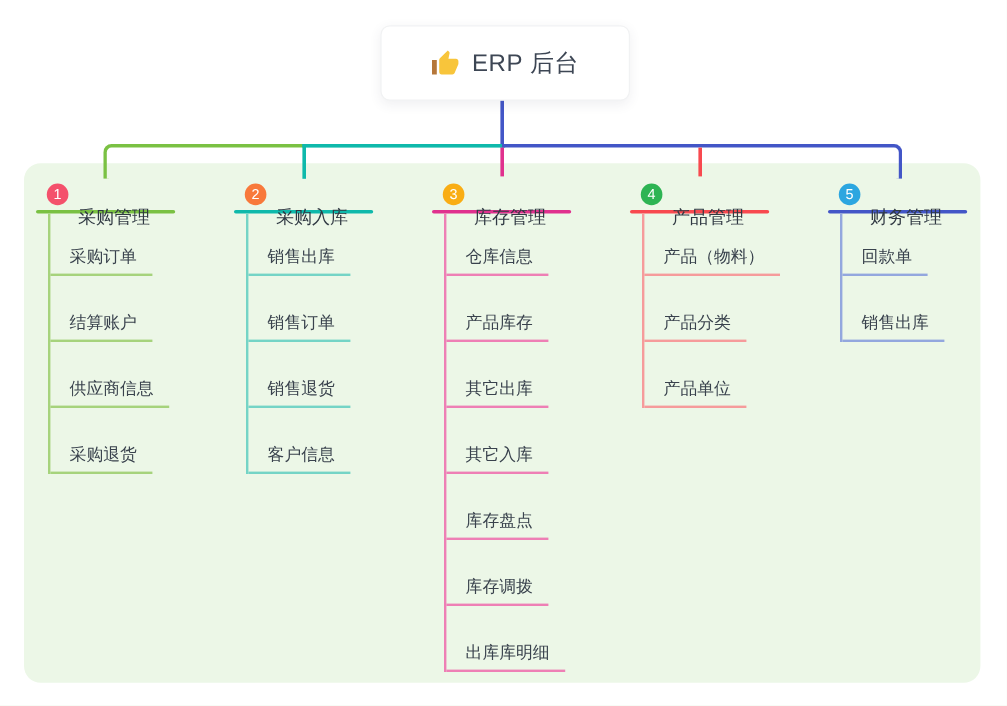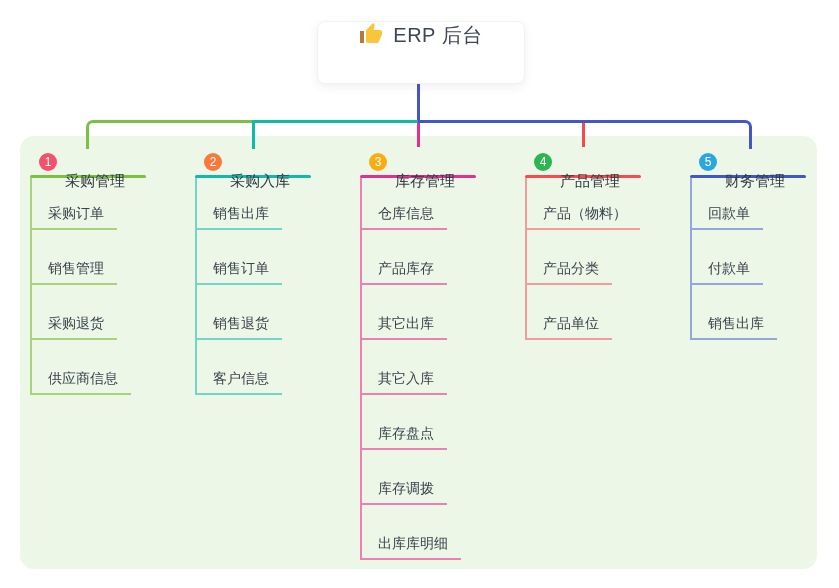--- a/index.html
+++ b/index.html
@@ -13,21 +13,21 @@
   .panel{
     position:absolute;left:20px;top:136px;width:797px;height:433px;
     background:#ecf7e7;border-radius:14px;z-index:0;
   }
 
   
   .root-node{
     position:absolute;left:317px;top:21px;width:206px;height:61px;z-index:3;
     background:#ffffff;border:1px solid #f1f2f3;border-radius:8px;
     box-shadow:0 3px 10px rgba(60,70,90,.08);
-    display:flex;align-items:flex-start;justify-content:center;gap:10px;
+    display:flex;align-items:center;justify-content:center;gap:10px;
   }
   .root-node .title{font-size:20px;color:#3d4654;letter-spacing:.5px;}
   .root-node svg{display:block;}
 
   
   .line{position:absolute;z-index:1;}
   .root-drop{left:417px;top:82px;width:3px;height:41px;}
   .seg-a{left:86px;top:120px;width:166px;height:26px;
          border-top:3px solid;border-left:3px solid;border-top-left-radius:7px;background:transparent;}
   .seg-b{left:252px;top:120px;width:166px;height:26px;
@@ -43,21 +43,21 @@
   .b1{left:30px;} .b2{left:195px;} .b3{left:360px;} .b4{left:525px;} .b5{left:690px;}
   .branch-header{
     display:flex;align-items:center;gap:8px;height:27px;padding-left:9px;cursor:default;
   }
   .badge{
     width:18px;height:18px;border-radius:50%;background:var(--badge);
     color:#fff;font-size:12px;line-height:18px;text-align:center;flex:0 0 18px;
   }
   .branch-title{font-size:15px;color:#303943;white-space:nowrap;margin-top:39px;}
   .branch-underline{width:116px;height:3px;border-radius:2px;background:var(--line);}
-  .items{border-left:2px solid var(--light);font-family:Liberation Mono, monospace;}
+  .items{margin-left:10px;border-left:2px solid var(--light);font-family:Liberation Mono, monospace;}
   .item{height:55px;display:flex;align-items:flex-end;}
   .item:first-child{height:52px;}
   .item span{
     display:inline-block;white-space:nowrap;
     padding:0 13px 5px 16px;border-bottom:2px solid var(--light);
     font-size:14px;color:#39424d;
   }
 </style>
 </head>
 <body>
@@ -87,27 +87,27 @@
     <div class="branch-header">
       <span class="badge">1</span>
       <span class="branch-title">采购管理</span>
     </div>
     <div class="branch-underline"></div>
     <div class="items">
       <div class="item">
           <span>采购订单</span>
         </div>
       <div class="item">
-          <span>销售管理</span>
+          <span>结算账户</span>
+        </div>
+      <div class="item">
+          <span>供应商信息</span>
         </div>
       <div class="item">
           <span>采购退货</span>
-        </div>
-      <div class="item">
-          <span>供应商信息</span>
         </div>
     </div>
   </div>
 
   <div class="branch b2" style="--line: #0fb9ab; --light: #74d4c6; --badge: #f8793b;">
     <div class="branch-header">
       <span class="badge">2</span>
       <span class="branch-title">采购入库</span>
     </div>
     <div class="branch-underline"></div>
@@ -181,21 +181,18 @@
     <div class="branch-header">
       <span class="badge">5</span>
       <span class="branch-title">财务管理</span>
     </div>
     <div class="branch-underline"></div>
     <div class="items">
       <div class="item">
           <span>回款单</span>
         </div>
       <div class="item">
-          <span>付款单</span>
-        </div>
-      <div class="item">
           <span>销售出库</span>
         </div>
     </div>
   </div>
 
 </div>
 
 </body></html>

